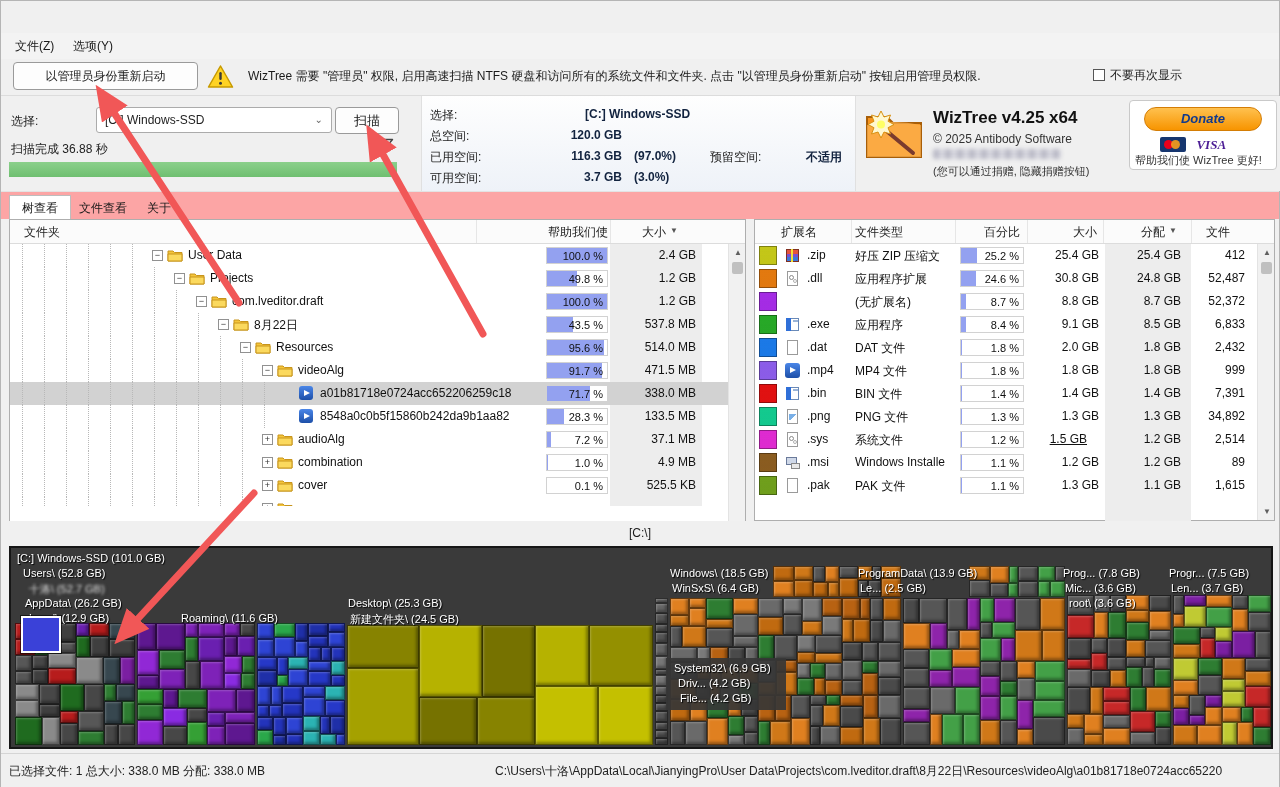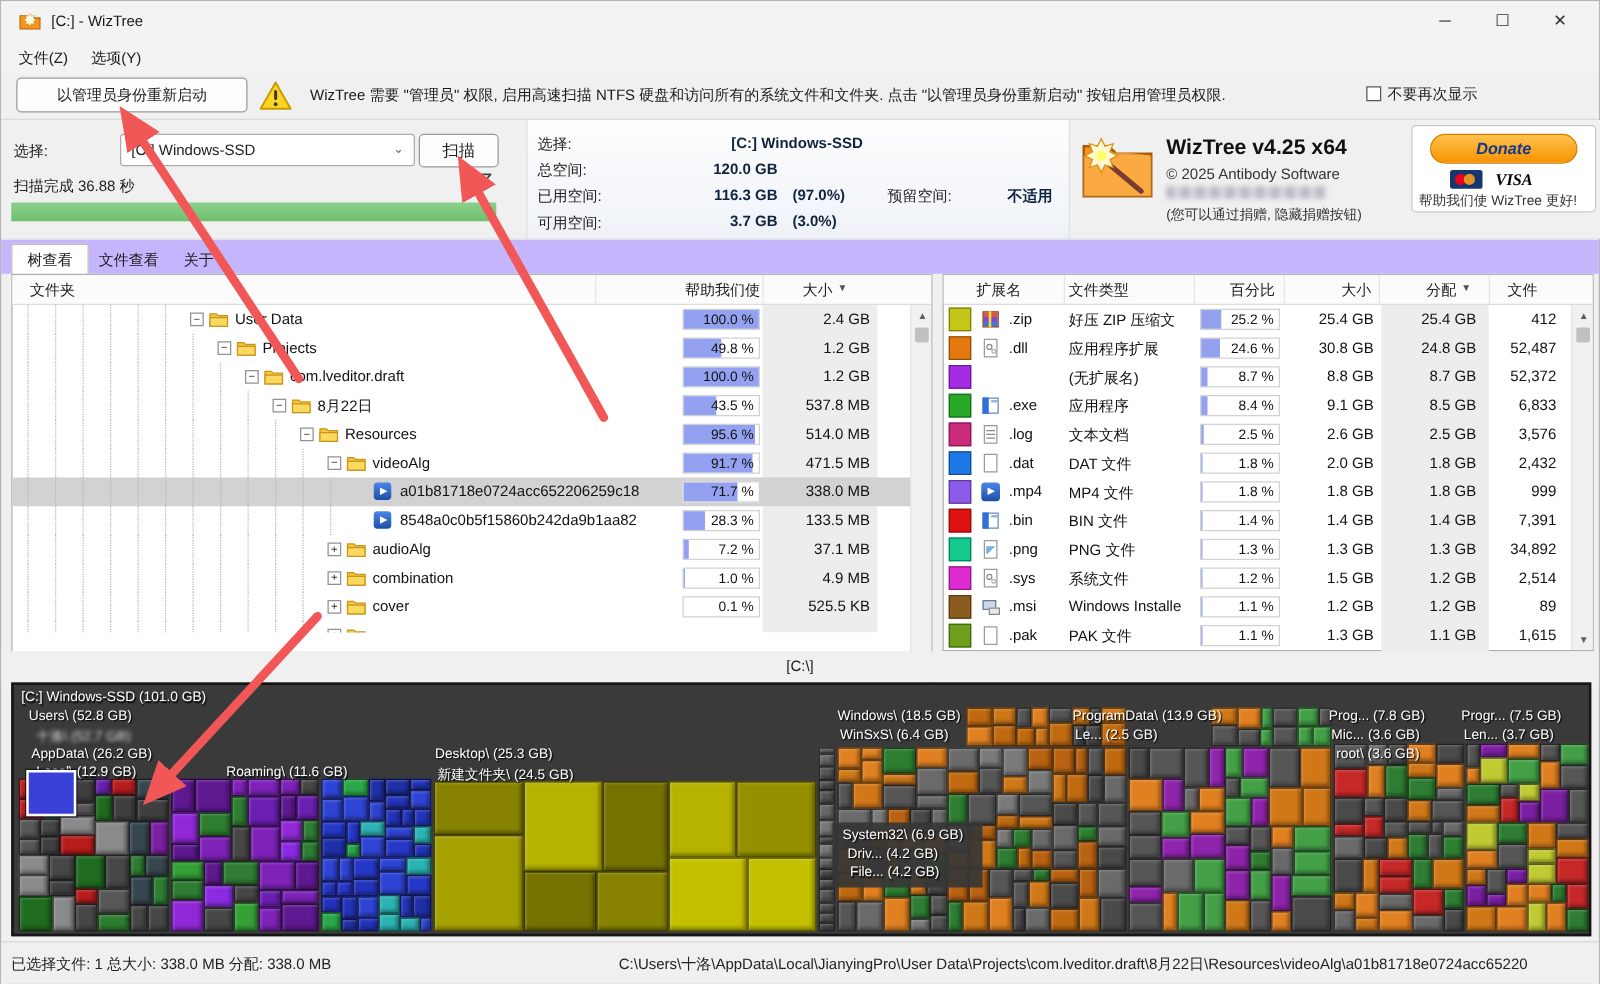--- a/index.html
+++ b/index.html
@@ -47,25 +47,25 @@
   #app-name{position:absolute;left:76px;top:12px;font-size:17px;font-weight:bold;color:#111;}
   #copyright{position:absolute;left:76px;top:36px;font-size:12px;color:#333;}
   #masked-url{position:absolute;left:76px;top:53px;width:128px;height:10px;background:repeating-linear-gradient(90deg,#b9b9c6 0 6px,#d6d6de 6px 12px);filter:blur(2px);border-radius:2px;}
   #donate-note{position:absolute;left:76px;top:68px;font-size:11px;color:#333;}
   #donate-panel{position:absolute;left:272px;top:4px;width:148px;height:70px;background:#fff;border:1px solid #c9c9c9;border-radius:4px;}
   #donate-btn{position:absolute;left:14px;top:6px;width:118px;height:24px;border-radius:12px;background:linear-gradient(#ffc14f,#f79400);border:1px solid #d47d05;color:#123a8c;font-weight:bold;font-style:italic;font-size:13px;text-align:center;line-height:22px;}
   #cards{position:absolute;left:30px;top:34px;height:16px;}
   #mc{display:inline-block;width:26px;height:15px;background:#16366f;border-radius:2px;position:relative;vertical-align:middle;}
   #mc .c1,#mc .c2{position:absolute;top:3px;width:9px;height:9px;border-radius:50%;}
   #mc .c1{left:4px;background:#eb001b;} #mc .c2{left:11px;background:#f79e1b;opacity:.9;}
-  #visa{display:inline-block;margin-left:6px;color:#000000;font-weight:bold;font-style:italic;font-size:13px;font-family:"Liberation Serif",serif;vertical-align:middle;text-align:right;}
+  #visa{display:inline-block;margin-left:6px;color:#4c1d95;font-weight:bold;font-style:italic;font-size:13px;font-family:"Liberation Serif",serif;vertical-align:middle;text-align:right;}
   #donate-help{position:absolute;left:5px;top:52px;font-size:11px;color:#333;white-space:nowrap;}
 
   
-  #tabstrip{position:absolute;left:0;top:190px;width:100%;height:28px;background:#c4b5fd;border-top:1px solid #e3e3e3;}
+  #tabstrip{position:absolute;left:0;top:190px;width:100%;height:28px;background:#fca5a5;border-top:1px solid #e3e3e3;}
   .tab{position:absolute;top:4px;height:24px;padding:0 12px;font-size:12px;line-height:24px;color:#1a1a1a;}
   .tab.active{background:#fff;border:1px solid #bdbdbd;border-bottom:none;top:3px;height:26px;}
 
   
   #tree-panel{position:absolute;left:8px;top:218px;width:737px;height:340px;background:#fff;border:1px solid #aeaeae;}
   #ext-panel{position:absolute;left:753px;top:218px;width:521px;height:302px;background:#fff;border:1px solid #aeaeae;}
   .phead{position:absolute;left:0;top:0;right:0;height:24px;background:#fbfbfb;border-bottom:1px solid #dcdcdc;font-size:12px;color:#222;}
   .phead span{position:absolute;top:4px;}
   .sortarrow{font-size:8px;color:#555;}
   .colsep{position:absolute;top:0;bottom:0;width:1px;background:#e6e6e6;}
@@ -115,30 +115,20 @@
   #status-left{position:absolute;left:8px;top:9px;}
   #status-path{position:absolute;left:494px;top:9px;right:0;white-space:nowrap;overflow:hidden;}
 
   #arrows{position:absolute;left:0;top:0;width:1280px;height:787px;z-index:50;pointer-events:none;}
 </style>
 </head>
 <body>
 
 <div id="app">
 
-  <div id="titlebar">
-    <svg id="appicon" viewBox="0 0 20 18">
-      <path d="M1 4 L7 4 L9 6 L19 6 L19 16 L1 16 Z" fill="#f7941d" stroke="#b06a10"></path>
-      <path d="M10 2 l1.4 2.4 2.8-.6 -1 2.6 2.4 1.4 -2.4 1.4 1 2.6 -2.8-.6 L10 13.6 8.6 11.2l-2.8.6 1-2.6L4.4 7.8 6.8 6.4l-1-2.6 2.8.6Z" fill="#fffbe0" stroke="#c98a12" stroke-width=".5"></path>
-    </svg>
-    <span class="title">[C:]  - WizTree</span>
-    <div class="wbtn" id="btn-min">─</div>
-    <div class="wbtn" id="btn-max">☐</div>
-    <div class="wbtn" id="btn-close">✕</div>
-  </div>
 
   <div id="menubar">
     <span class="menuitem" style="left:14px">文件(Z)</span>
     <span class="menuitem" style="left:72px">选项(Y)</span>
   </div>
 
   <div id="banner">
     <div id="admin-btn">以管理员身份重新启动</div>
     <svg id="warn-icon" width="27" height="25" viewBox="0 0 27 25">
       <path d="M13.5 2 L25.5 23 L1.5 23 Z" fill="#ffd324" stroke="#c79a00" stroke-width="1.5" stroke-linejoin="round"></path>
@@ -565,36 +555,20 @@
           <span class="etype">应用程序</span>
           <div class="pcell" style="left: 205px; width: 64px;">
             <div class="pfill" style="width: 8.4%;"></div>
             <span class="ptext">8.4 %</span>
           </div>
           <span class="scell" style="left: 272px; width: 72px;">9.1 GB</span>
           <span class="scell" style="left: 352px; width: 74px;">8.5 GB</span>
           <span class="scell" style="left: 428px; width: 62px;">6,833</span>
         </div>
         <div class="erow">
-          <span class="swatch" style="background: linear-gradient(rgb(204, 42, 124), rgba(204, 42, 124, 0.8)) rgb(204, 42, 124);"></span>
-          <span class="ficon">
-            <span style="position:absolute;inset:0 2px;background:#fff;border:1px solid #9a9a9a"></span>
-            <span style="position:absolute;left:4px;right:4px;top:4px;height:1px;background:#888;box-shadow:0 3px 0 #888,0 6px 0 #888"></span>
-          </span>
-          <span class="eext">.log</span>
-          <span class="etype">文本文档</span>
-          <div class="pcell" style="left: 205px; width: 64px;">
-            <div class="pfill" style="width: 2.5%;"></div>
-            <span class="ptext">2.5 %</span>
-          </div>
-          <span class="scell" style="left: 272px; width: 72px;">2.6 GB</span>
-          <span class="scell" style="left: 352px; width: 74px;">2.5 GB</span>
-          <span class="scell" style="left: 428px; width: 62px;">3,576</span>
-        </div>
-        <div class="erow">
           <span class="swatch" style="background: linear-gradient(rgb(27, 121, 230), rgba(27, 121, 230, 0.8)) rgb(27, 121, 230);"></span>
           <span class="ficon">
             <span style="position:absolute;inset:0 2px;background:#fff;border:1px solid #9a9a9a"></span>
           </span>
           <span class="eext">.dat</span>
           <span class="etype">DAT 文件</span>
           <div class="pcell" style="left: 205px; width: 64px;">
             <div class="pfill" style="width: 1.8%;"></div>
             <span class="ptext">1.8 %</span>
           </div>
@@ -657,21 +631,21 @@
             <span style="position:absolute;inset:0 2px;background:#fff;border:1px solid #9a9a9a"></span>
             <span style="position:absolute;left:4px;top:4px;width:5px;height:5px;border-radius:50%;border:1.5px solid #8a8a8a"></span>
             <span style="position:absolute;left:8px;top:8px;width:4px;height:4px;border-radius:50%;border:1.5px solid #b0b0b0"></span>
           </span>
           <span class="eext">.sys</span>
           <span class="etype">系统文件</span>
           <div class="pcell" style="left: 205px; width: 64px;">
             <div class="pfill" style="width: 1.2%;"></div>
             <span class="ptext">1.2 %</span>
           </div>
-          <span class="scell" style="left: 272px; width: 72px;">1.5 GB</span>
+          <span class="scell" style="left: 260px; width: 72px; text-decoration: underline;">1.5 GB</span>
           <span class="scell" style="left: 352px; width: 74px;">1.2 GB</span>
           <span class="scell" style="left: 428px; width: 62px;">2,514</span>
         </div>
         <div class="erow">
           <span class="swatch" style="background: linear-gradient(rgb(138, 92, 32), rgba(138, 92, 32, 0.8)) rgb(138, 92, 32);"></span>
           <span class="ficon">
             <span style="position:absolute;left:1px;top:2px;width:11px;height:8px;background:#cfd8e8;border:1px solid #6a7a9a"></span>
             <span style="position:absolute;left:6px;top:8px;width:9px;height:6px;background:#e8e8e8;border:1px solid #888"></span>
           </span>
           <span class="eext">.msi</span>

